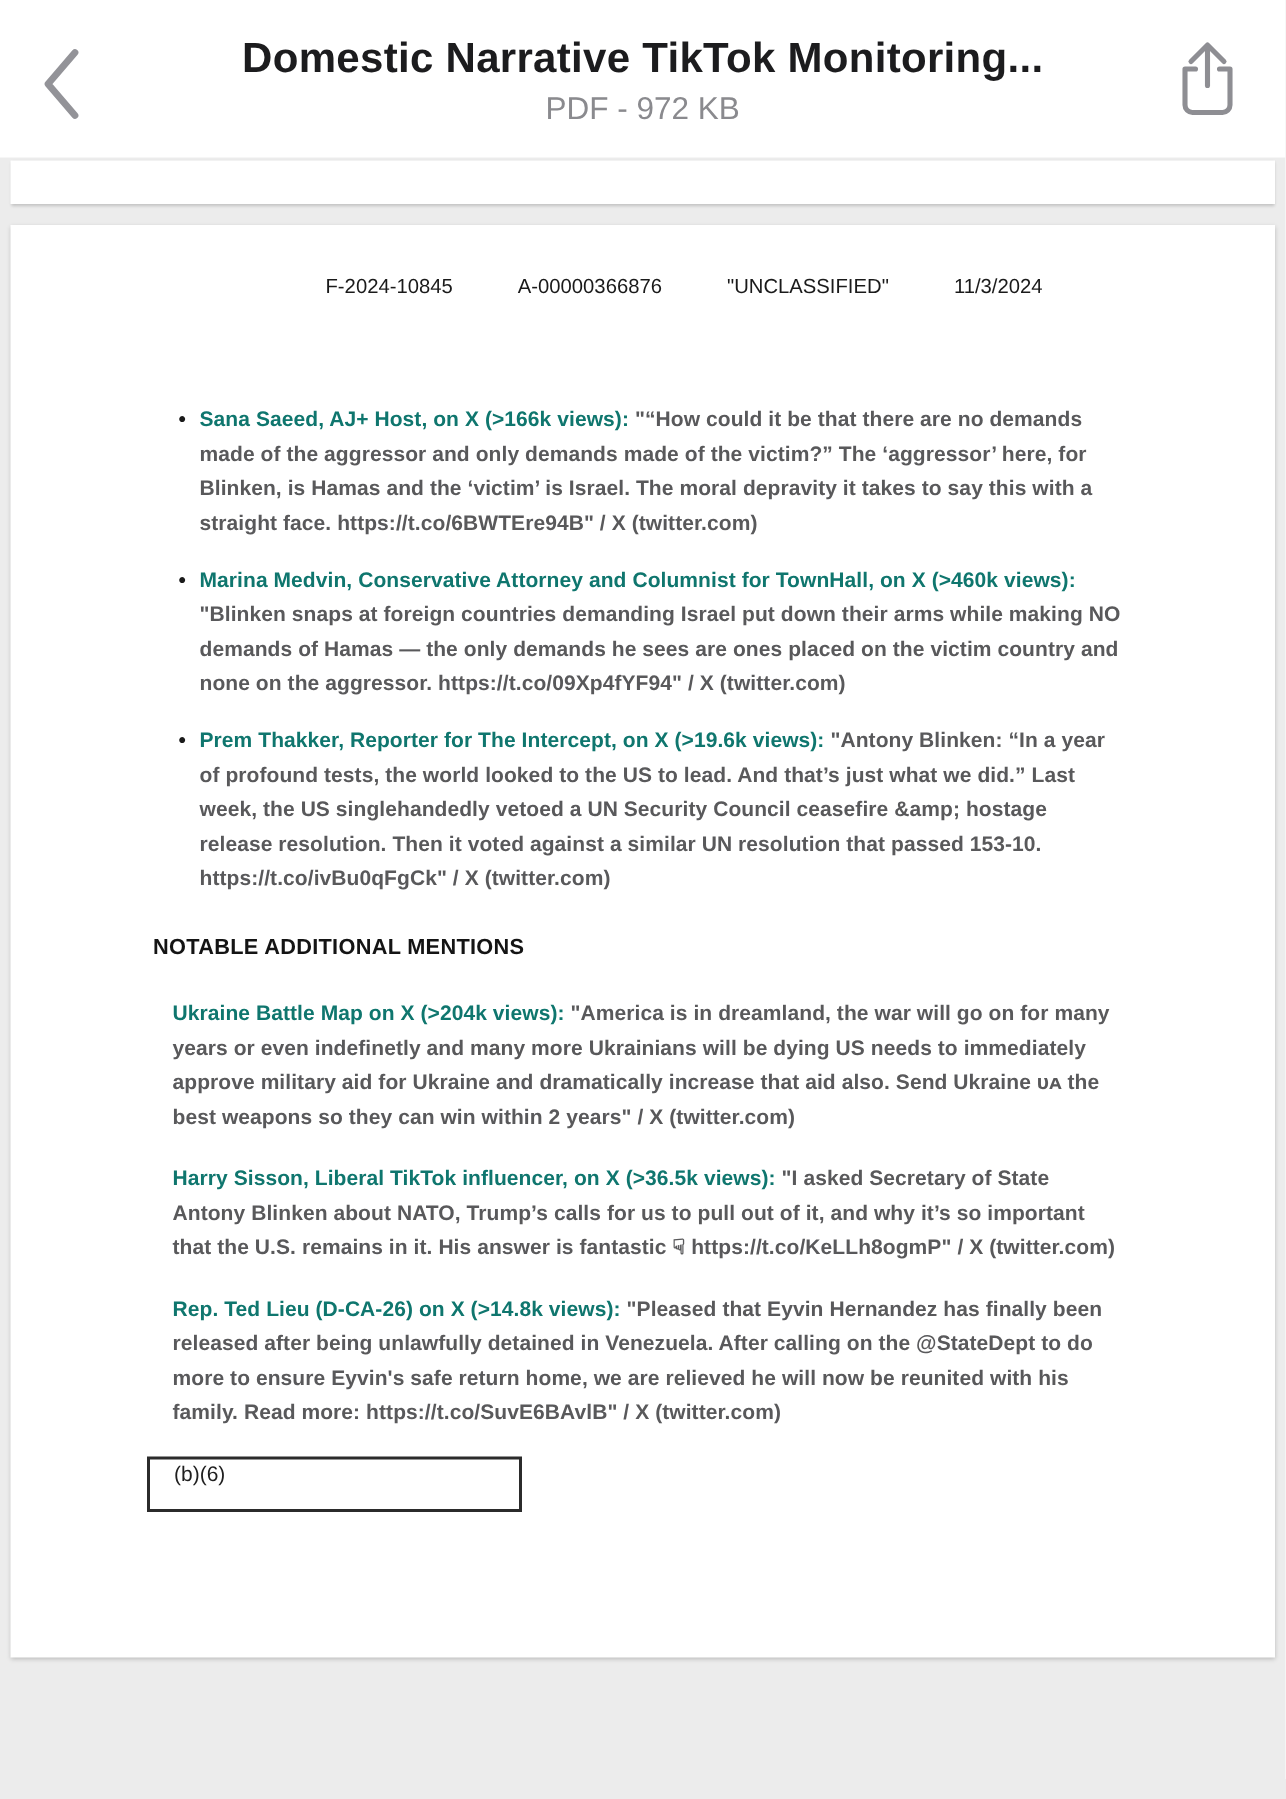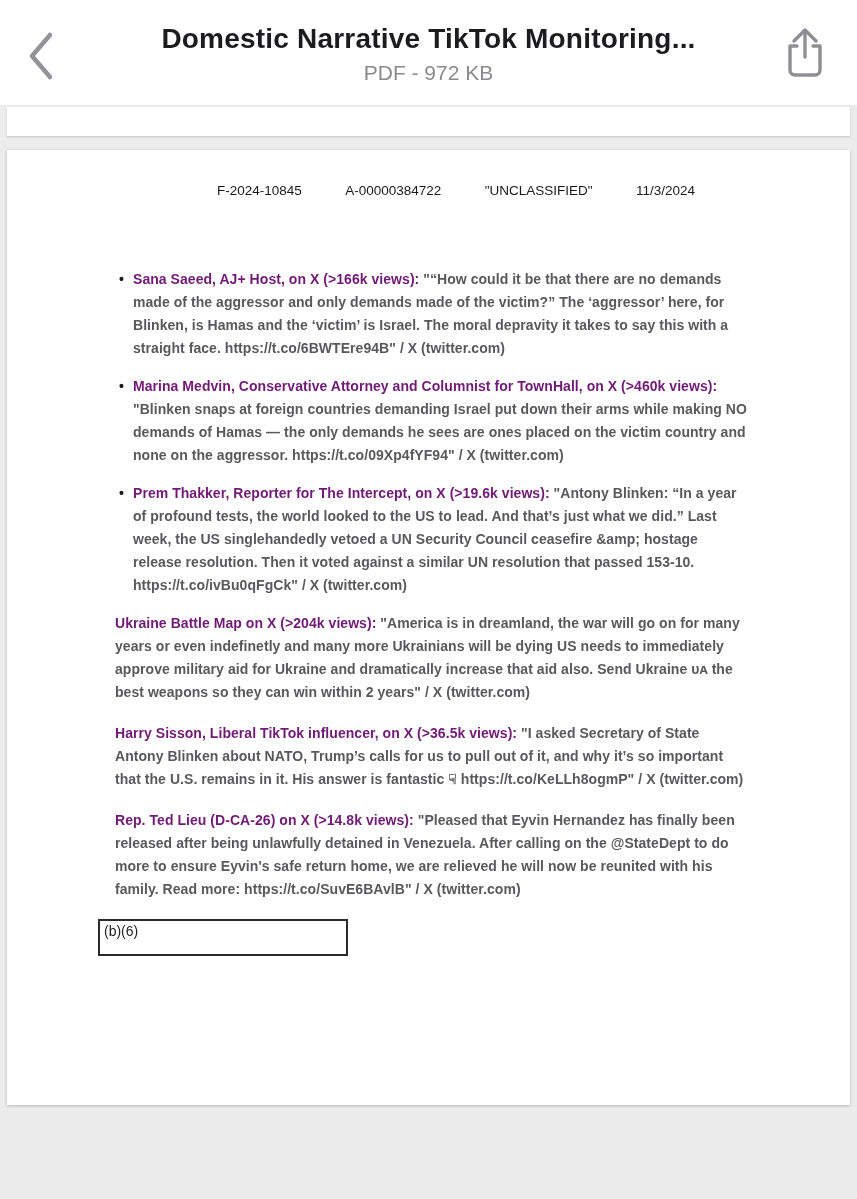--- a/index.html
+++ b/index.html
@@ -39,40 +39,40 @@
     padding:33px 100px 0 95px; overflow:hidden;
   }
 
   
   .meta-row {
     display:flex; justify-content:space-between;
     margin:0 55px 0 115px;
     font-size:13.5px; color:#1a1a1a; line-height:16px;
   }
   .doc-text { font-size:14px; line-height:23px; font-weight:700; letter-spacing:0.05px; }
-  .label { color:#701a75;text-align:right; }
+  .label { color:#0f766e;text-align:right; }
   .quote { color:#59595b; }
 
   ul.bullets { margin:69px 0 0 31px; padding:0; list-style:none; }
   ul.bullets li { position:relative; margin-bottom:15px; }
   ul.bullets li::before {
     content:"\2022"; position:absolute; left:-14px; top:0;
     color:#1a1a1a; font-weight:700;
   }
 
   .section-heading {
     font-size:14.5px; font-weight:700; color:#141414;
     margin:25px 0 22px 0; line-height:20px; letter-spacing:0.2px;
   }
   p.mention { margin:0 0 18px 13px; }
 
   .redaction-box {
     margin:12px 0 0 -4px; width:250px; height:37px;
     border:2px solid #2b2b2b; background:#ffffff;
-    padding:1px 0 0 4px;
+    padding:1px 0 0 16px;
   }
   .redaction-box span {
     font-size:14px; font-weight:400; color:#1f1f1f; line-height:17px;
   }
   svg { display:block; }
 </style>
 </head>
 <body>
 
 <div class="app">
@@ -99,40 +99,41 @@
   </header>
 
   <div class="viewer">
 
     <div class="page-fragment"></div>
 
     <div class="page">
 
       <div class="meta-row">
         <span>F-2024-10845</span>
-        <span>A-00000384722</span>
+        <span>A-00000366876</span>
         <span>"UNCLASSIFIED"</span>
         <span>11/3/2024</span>
       </div>
 
       <ul class="bullets">
         <li class="doc-text">
           <span class="label">Sana Saeed, AJ+ Host, on X (&gt;166k views):</span>
           <span class="quote">"“How could it be that there are no demands made of the aggressor and only demands made of the victim?” The ‘aggressor’ here, for Blinken, is Hamas and the ‘victim’ is Israel. The moral depravity it takes to say this with a straight face. https://t.co/6BWTEre94B" / X (twitter.com)</span>
         </li>
         <li class="doc-text">
           <span class="label">Marina Medvin, Conservative Attorney and Columnist for TownHall, on X (&gt;460k views):</span>
           <span class="quote">"Blinken snaps at foreign countries demanding Israel put down their arms while making NO demands of Hamas — the only demands he sees are ones placed on the victim country and none on the aggressor. https://t.co/09Xp4fYF94" / X (twitter.com)</span>
         </li>
         <li class="doc-text">
           <span class="label">Prem Thakker, Reporter for The Intercept, on X (&gt;19.6k views):</span>
           <span class="quote">"Antony Blinken: “In a year of profound tests, the world looked to the US to lead. And that’s just what we did.” Last week, the US singlehandedly vetoed a UN Security Council ceasefire &amp;amp; hostage release resolution. Then it voted against a similar UN resolution that passed 153-10. https://t.co/ivBu0qFgCk" / X (twitter.com)</span>
         </li>
       </ul>
 
+      <h2 class="section-heading">NOTABLE ADDITIONAL MENTIONS</h2>
 
       <p class="mention doc-text">
         <span class="label">Ukraine Battle Map on X (&gt;204k views):</span>
         <span class="quote">"America is in dreamland, the war will go on for many years or even indefinetly and many more Ukrainians will be dying US needs to immediately approve military aid for Ukraine and dramatically increase that aid also. Send Ukraine ᴜᴀ the best weapons so they can win within 2 years" / X (twitter.com)</span>
       </p>
       <p class="mention doc-text">
         <span class="label">Harry Sisson, Liberal TikTok influencer, on X (&gt;36.5k views):</span>
         <span class="quote">"I asked Secretary of State Antony Blinken about NATO, Trump’s calls for us to pull out of it, and why it’s so important that the U.S. remains in it. His answer is fantastic ☟ https://t.co/KeLLh8ogmP" / X (twitter.com)</span>
       </p>
       <p class="mention doc-text">

